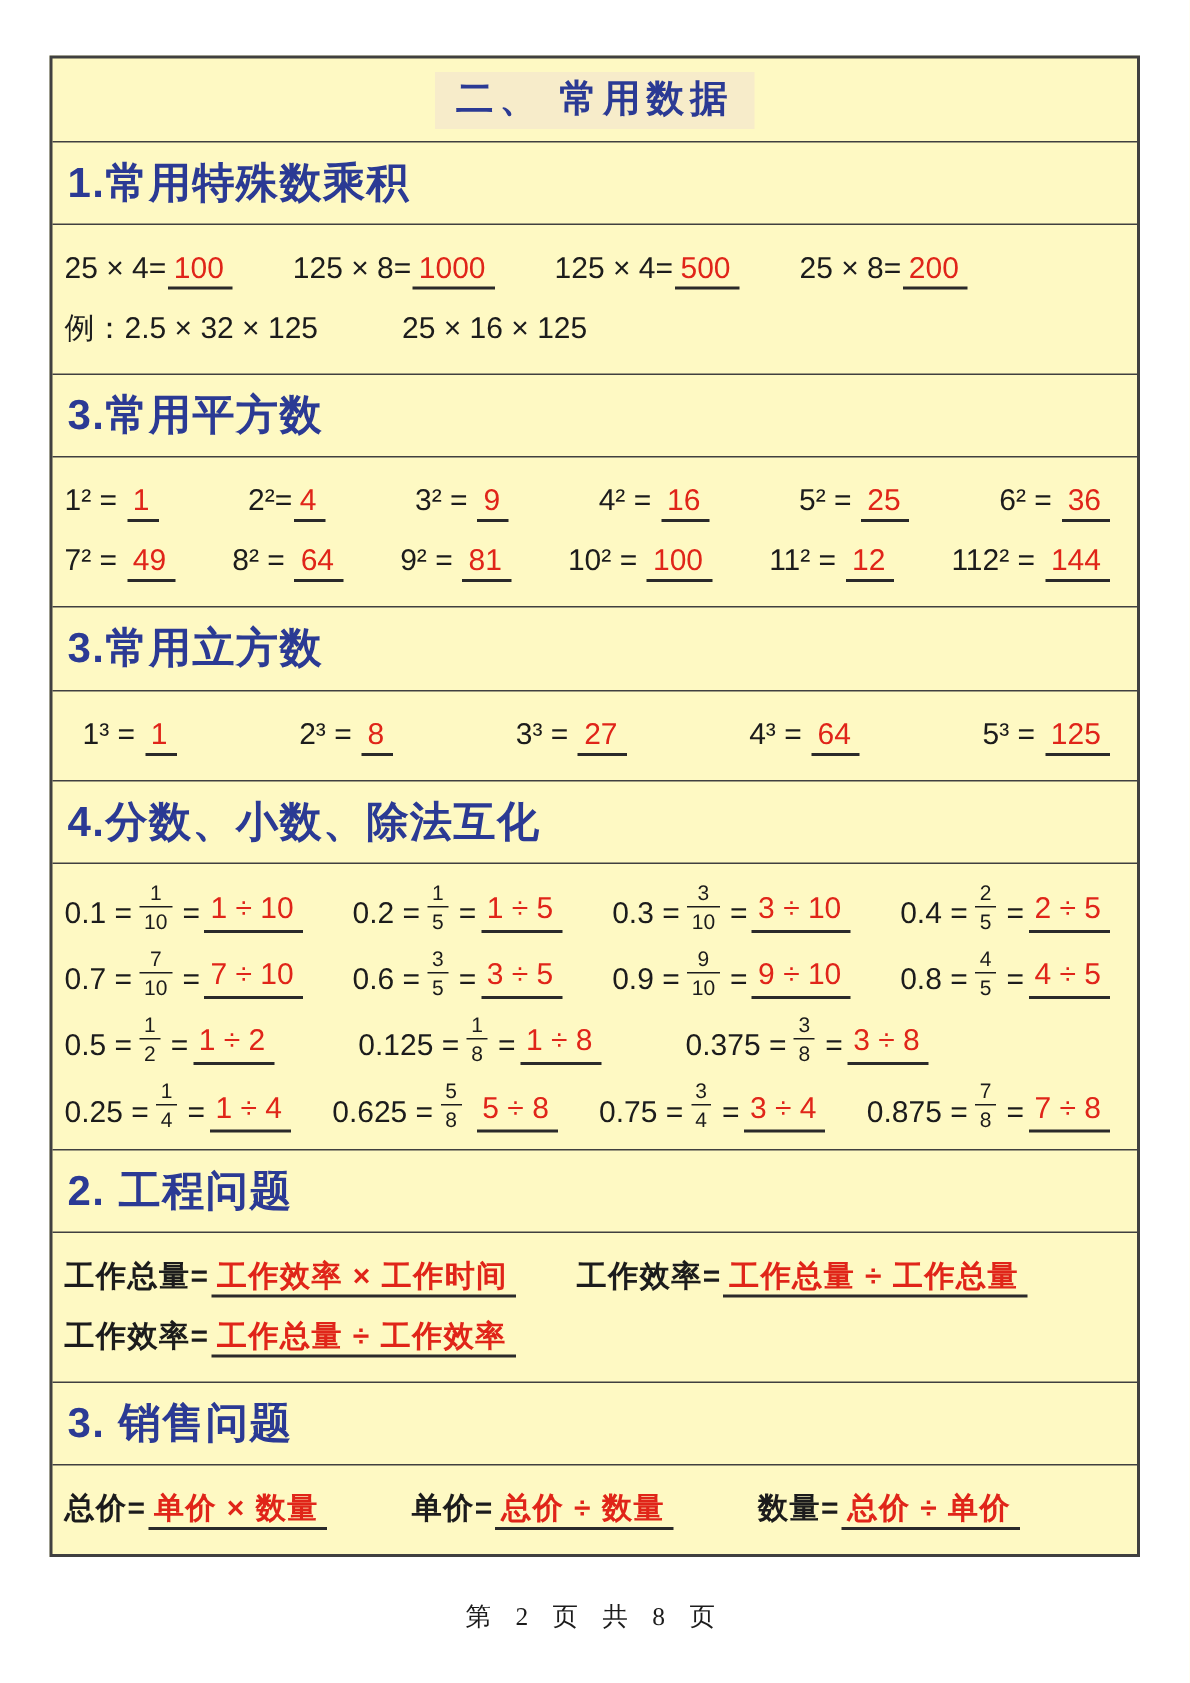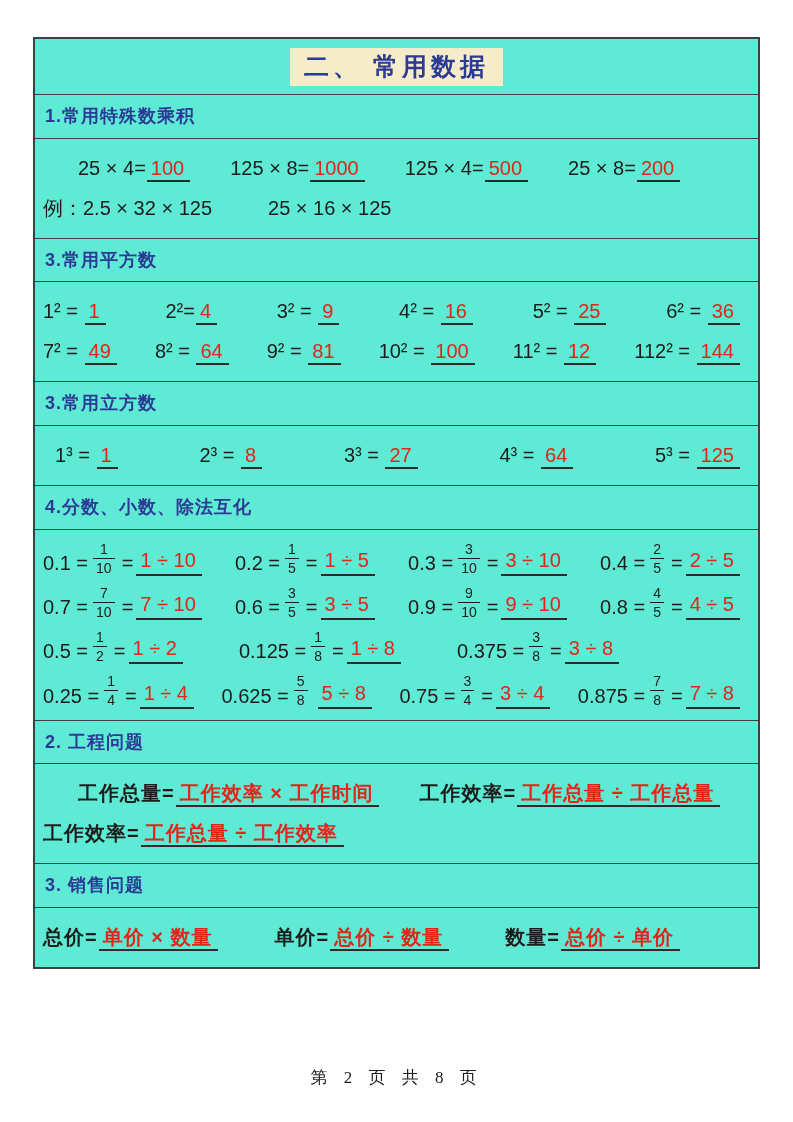--- a/index.html
+++ b/index.html
@@ -16,21 +16,21 @@
     background: #ffffff;
     overflow: hidden;
   }
   .ref-table {
     position: absolute;
     left: 33px;
     top: 37px;
     width: 727px;
     border: 2px solid #404040;
     box-sizing: border-box;
-    background: #5eead4;
+    background: #fef9c3;
   }
   .trow {
     border-bottom: 1px solid #404040;
     padding: 0 6px;
     box-sizing: border-box;
   }
   .trow:last-child { border-bottom: none; }
 
   
   .title-row {
@@ -45,38 +45,38 @@
     font-weight: bold;
     letter-spacing: 4px;
     padding: 3px 14px 5px 14px;
     line-height: 1.2;
   }
 
   
   .sec-header {
     color: #2b3a94;
     font-weight: bold;
-    font-size: 18px;
+    font-size: 28px;
     padding: 11px 6px 11px 4px;
     letter-spacing: 1px;
     line-height: 1.15;
   }
 
   
   .content { padding: 2px 8px; font-size: 20px; }
   .line {
     display: flex;
     align-items: center;
     margin: 15px 0;
     line-height: 1.25;
   }
   .line.justify { justify-content: space-between; padding-right: 10px; }
   .line.gap-lg  { gap: 86px; }
   .line.gap-md  { gap: 56px; }
-  .line.gap-sm  { gap: 40px; margin-left: 35px; }
+  .line.gap-sm  { gap: 40px; }
   .line.indent  { padding-left: 12px; }
 
   .eq-item { white-space: nowrap; }
   .black { color: #1c1c1c; }
   .ans {
     color: #e02519;
     border-bottom: 2px solid #2a2a2a;
     padding: 0 6px 1px 4px;
     margin-left: 1px;
     white-space: nowrap;

